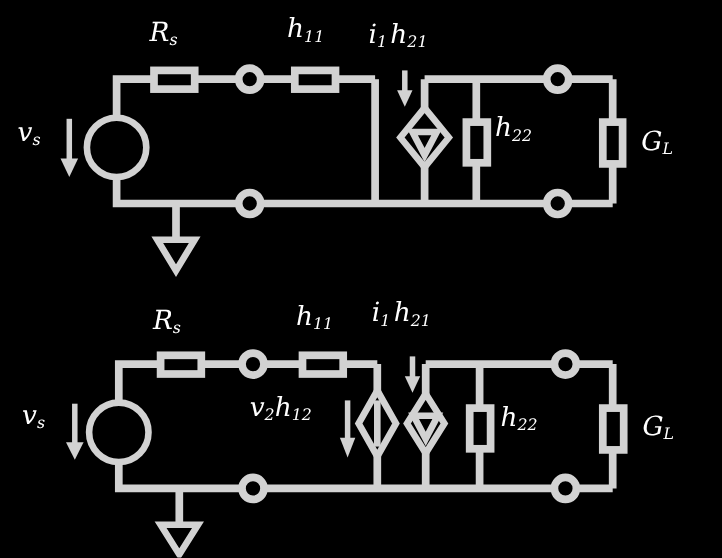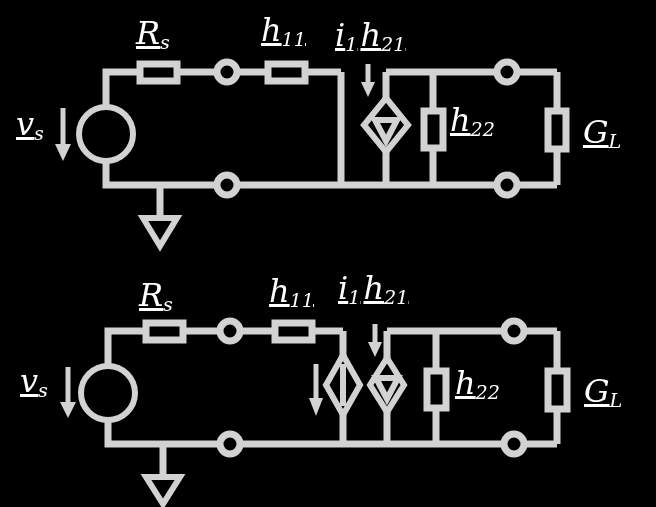--- a/index.html
+++ b/index.html
@@ -14,21 +14,21 @@
     font-family:"DejaVu Serif",serif;
   }
   .stage svg{position:absolute;left:0;top:0;}
   .wire{fill:none;stroke:var(--line);stroke-width:7;}
   .thin{fill:none;stroke:var(--line);stroke-width:5;}
   .comp{fill:var(--background);stroke:var(--line);stroke-width:7;}
   .sym{fill:var(--background);stroke:var(--line);stroke-width:6;}
   .head{fill:var(--line);stroke:none;}
   .lbl{
     position:absolute;color:var(--label);font-style:italic;
-    font-size:32px;line-height:1;white-space:nowrap;letter-spacing:0;text-decoration:underline;
+    font-size:24px;line-height:1;white-space:nowrap;letter-spacing:0;
   }
   .lbl sub{font-size:0.6em;line-height:0;vertical-align:-0.28em;}
   .lbl .p2{margin-left:3px;}
 </style>
 </head>
 <body>
 
 <div class="stage">
 
   <svg width="656" height="507" viewBox="0 0 656 507">
@@ -110,17 +110,18 @@
   <div class="lbl" style="left:16px;top:108px"><span>v</span><sub>s</sub></div>
   <div class="lbl" style="left:136px;top:17px"><span>R</span><sub>s</sub></div>
   <div class="lbl" style="left:261px;top:14px"><span>h</span><sub>11</sub></div>
   <div class="lbl" style="left:335px;top:19px"><span>i</span><sub>1</sub><span class="p2">h</span><sub>21</sub></div>
   <div class="lbl" style="left:450px;top:104px"><span>h</span><sub>22</sub></div>
   <div class="lbl" style="left:583px;top:116px"><span>G</span><sub>L</sub></div>
 
   <div class="lbl" style="left:20px;top:365px"><span>v</span><sub>s</sub></div>
   <div class="lbl" style="left:139px;top:279px"><span>R</span><sub>s</sub></div>
   <div class="lbl" style="left:269px;top:275px"><span>h</span><sub>11</sub></div>
+  <div class="lbl" style="left:227px;top:358px"><span>v</span><sub>2</sub><span>h</span><sub>12</sub></div>
   <div class="lbl" style="left:338px;top:272px"><span>i</span><sub>1</sub><span class="p2">h</span><sub>21</sub></div>
   <div class="lbl" style="left:455px;top:367px"><span>h</span><sub>22</sub></div>
   <div class="lbl" style="left:584px;top:375px"><span>G</span><sub>L</sub></div>
 
 </div>
 
 </body></html>

